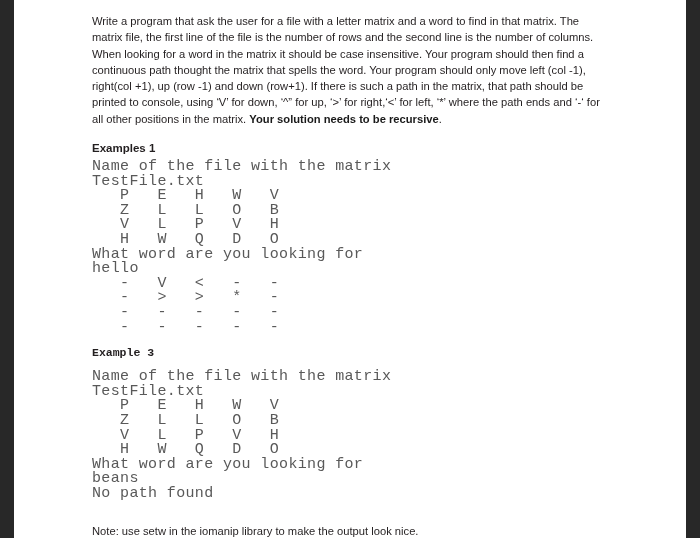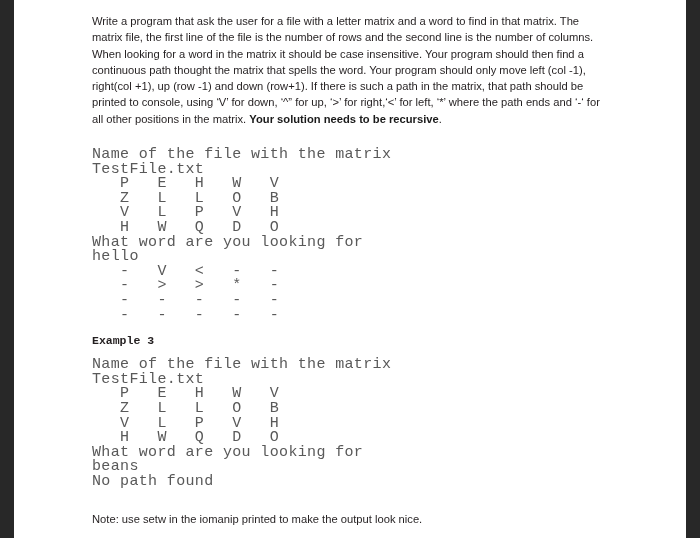--- a/index.html
+++ b/index.html
@@ -96,20 +96,21 @@
 
   <div class="gutter gutter-left"></div>
   <div class="gutter gutter-right"></div>
 
   <div class="content">
 
     <p class="prompt-paragraph"><span>Write a program that ask the user for a file with a letter matrix and a word to find in that matrix. The matrix file, the first line of the file is the number of rows and the second line is the number of columns. When looking for a word in the matrix it should be case insensitive. Your program should then find a continuous path thought the matrix that spells the word. Your program should only move left (col -1), right(col +1), up (row -1) and down (row+1).  If there is such a path in the matrix, that path should be printed to console, using ‘V’ for down, ‘^” for up, ‘&gt;’ for right,‘&lt;’ for left, ‘*’ where the path ends and ‘-‘ for all other positions in the matrix. </span><b>Your solution needs to be recursive</b><span>.</span></p>
 
     <div class="spacer-1"></div>
 
+    <h3 class="section-heading">Examples 1</h3>
 
     <div class="spacer-3"></div>
 
     <pre class="console">Name of the file with the matrix
 TestFile.txt
    P   E   H   W   V
    Z   L   L   O   B
    V   L   P   V   H
    H   W   Q   D   O
 What word are you looking for
@@ -130,16 +131,16 @@
    P   E   H   W   V
    Z   L   L   O   B
    V   L   P   V   H
    H   W   Q   D   O
 What word are you looking for
 beans
 No path found</pre>
 
     <div class="spacer-5"></div>
 
-    <p class="note-line">Note: use setw in the iomanip printed to make the output look nice.</p>
+    <p class="note-line">Note: use setw in the iomanip library to make the output look nice.</p>
 
   </div>
 </div>
 
 </body></html>

